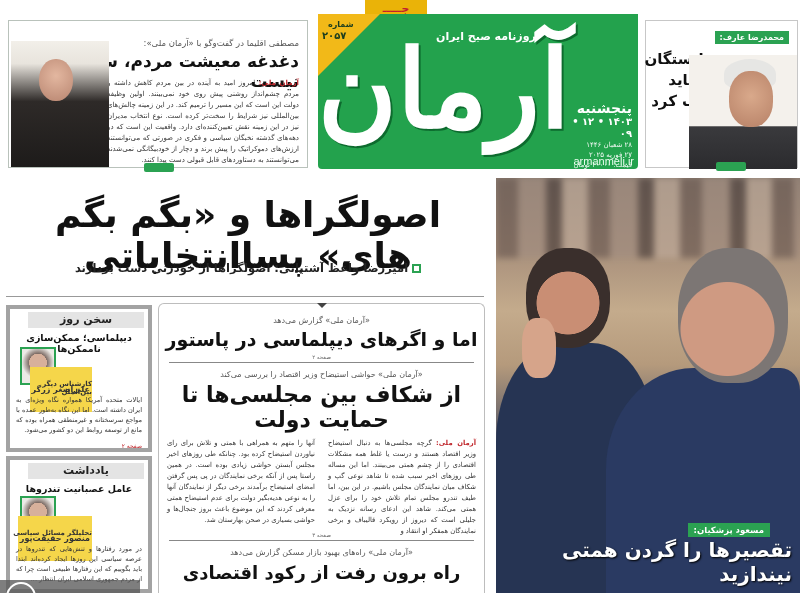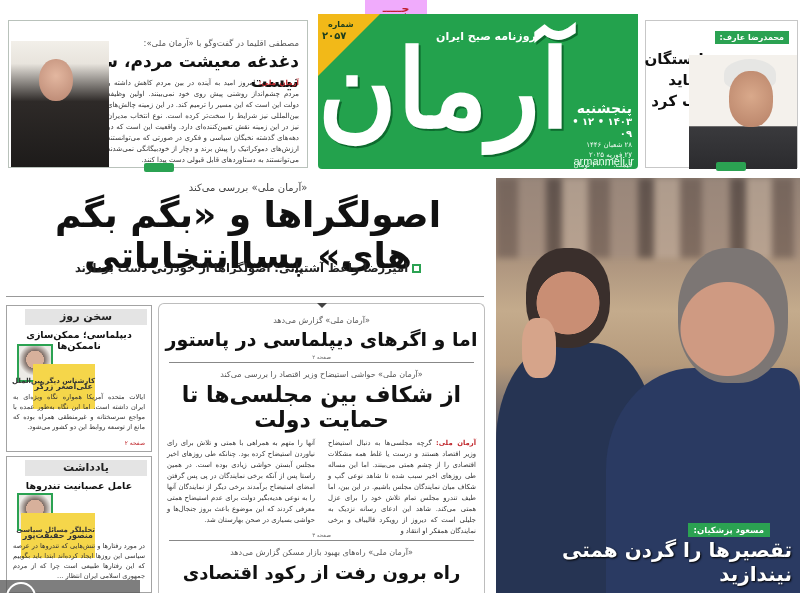--- a/index.html
+++ b/index.html
@@ -11,21 +11,21 @@
   .masthead .logo { position: absolute; left: 12px; top: 10px; width: 240px; height: 140px; color: #fff; font-family: "DejaVu Serif", serif; font-weight: bold; font-size: 108px; line-height: 130px; text-align: center; letter-spacing: -6px; text-shadow: 2px 2px 0 #0d6b2e; direction: rtl; }
   .masthead .tagline { position: absolute; left: 118px; top: 16px; color: #fff; font-size: 11px; font-weight: bold; }
   .masthead .issue-flag { position: absolute; left: 0; top: 0; width: 0; height: 0; border-top: 62px solid #f2b918; border-right: 62px solid transparent; }
   .masthead .issue-label { position: absolute; left: 10px; top: 6px; font-size: 8px; color: #1b3d1f; font-weight: bold; }
   .masthead .issue-num { position: absolute; left: 4px; top: 16px; font-size: 10px; color: #1b3d1f; font-weight: bold; }
   .masthead .dateblock { position: absolute; right: 6px; top: 86px; width: 68px; color: #fff; text-align: right; }
   .masthead .day { font-size: 14px; font-weight: bold; line-height: 16px; }
   .masthead .date1 { font-size: 10px; font-weight: bold; line-height: 12px; }
   .masthead .small { font-size: 7px; line-height: 10px; opacity: .95; }
   .masthead .url { position: absolute; right: 4px; bottom: 2px; font-size: 11px; color: #eaffef; direction: ltr; font-family: "Liberation Sans", sans-serif; }
-  .stamp { left: 365px; top: 0px; width: 62px; height: 18px; background: #f0abfc; color: #c01f2f; font-size: 11px; font-weight: bold; text-align: center; line-height: 18px; }
+  .stamp { left: 365px; top: 0px; width: 62px; height: 18px; background: #eab308; color: #c01f2f; font-size: 11px; font-weight: bold; text-align: center; line-height: 18px; }
 
   
   .topleft { left: 8px; top: 20px; width: 300px; height: 148px; border: 1px solid #b9c2bb; background: #fff; }
   .topleft .kicker { position: absolute; right: 8px; top: 17px; font-size: 8.5px; color: #555; }
   .topleft .title { position: absolute; right: 8px; top: 30px; font-size: 17px; font-weight: bold; color: #111; }
   .topleft .body { position: absolute; right: 8px; top: 57px; width: 192px; font-size: 7px; line-height: 11px; color: #333; text-align: justify; }
   .topleft .body .lead { color: #c0282d; font-weight: bold; }
   .topleft .photo { position: absolute; left: 2px; top: 20px; width: 98px; height: 126px; background: linear-gradient(180deg,#f2efe9 0%, #e8e4dd 18%, #2e2a28 48%, #1d1b1a 100%); }
   .topleft .photo .head { position: absolute; left: 28px; top: 18px; width: 34px; height: 42px; border-radius: 48%; background: radial-gradient(circle at 50% 40%, #e3b7a0, #b88570); }
   .pageflag { position: absolute; width: 30px; height: 9px; background: #2ba252; border-radius: 2px; }
@@ -40,21 +40,21 @@
 
   
   .mainhead { left: 8px; top: 178px; width: 480px; height: 100px; }
   .mainhead .kicker { position: absolute; right: 0; left: 0; top: 4px; text-align: center; font-size: 10px; color: #444; }
   .mainhead .title { position: absolute; left: 0; right: 0; top: 16px; text-align: center; font-size: 36px; font-weight: bold; color: #111; letter-spacing: -1px; }
   .mainhead .sub { position: absolute; left: 0; right: 0; top: 83px; text-align: center; font-size: 11.5px; font-weight: bold; color: #222; }
   .mainhead .sub .bullet { display: inline-block; width: 9px; height: 9px; border: 2px solid #2ba252; margin-left: 4px; vertical-align: -1px; }
   .hrule { height: 1px; background: #999; }
 
   
-  .colbox { width: 146px; border: 1px solid #a3a3a3; background: #fff; }
+  .colbox { width: 146px; border: 4px solid #a3a3a3; background: #fff; }
   .colbox .hdr { height: 16px; margin: 3px 4px 0 18px; background: #e4e4e4; font-size: 11px; font-weight: bold; text-align: center; line-height: 16px; color: #222; }
   .colbox .ttl { font-size: 9.5px; font-weight: bold; text-align: center; margin-top: 4px; color: #111; }
   .colbox .photo { position: absolute; left: 10px; width: 36px; height: 38px; border: 2px solid #2ba252; background: radial-gradient(circle at 50% 40%, #d7b09b 0 34%, #7e6d66 35%, #eceae6 62%); }
   .colbox .name { position: absolute; right: 56px; font-size: 8px; font-weight: bold; background: #f5d64a; padding: 18px 2px; color: #333; }
   .colbox .role { position: absolute; right: 56px; font-size: 7px; color: #333; font-weight: bold; }
   .colbox .body { position: absolute; right: 6px; left: 6px; font-size: 6.6px; line-height: 10px; color: #333; text-align: justify; }
   .colbox .pg { position: absolute; right: 6px; font-size: 6px; color: #c0282d; }
 
   
   .centerbox { left: 158px; top: 303px; width: 327px; height: 290px; border: 1px solid #bdbdbd; border-bottom: none; border-radius: 6px 6px 0 0; }
@@ -117,21 +117,20 @@
   <div class="author">محمدرضا عارف:</div>
   <div class="title">شایستگان را نباید حذف کرد</div>
   <div class="photo">
       <div class="hair"></div>
       <div class="face"></div>
     </div>
   <div class="pageflag" style="left:70px; bottom:-4px;"></div>
 </div>
 
 <div class="abs mainhead">
-  <div class="kicker">«آرمان ملی» بررسی می‌کند</div>
   <div class="title">اصولگراها و «بگم بگم های» پساانتخاباتی</div>
   <div class="sub"><span class="bullet"></span><span>امیررضا واعظ آشتیانی: اصولگراها از خودزنی دست بردارند</span></div>
 </div>
 <div class="abs hrule" style="left:6px; top:296px; width:478px;"></div>
 
 <div class="abs colbox" style="left:6px; top:305px; height:147px;">
   <div class="hdr">سخن روز</div>
   <div class="ttl">دیپلماسی؛ ممکن‌سازی ناممکن‌ها</div>
   <div class="photo" style="top:38px;"></div>
   <div class="name" style="top:58px;">علی‌اصغر زرگر</div>

